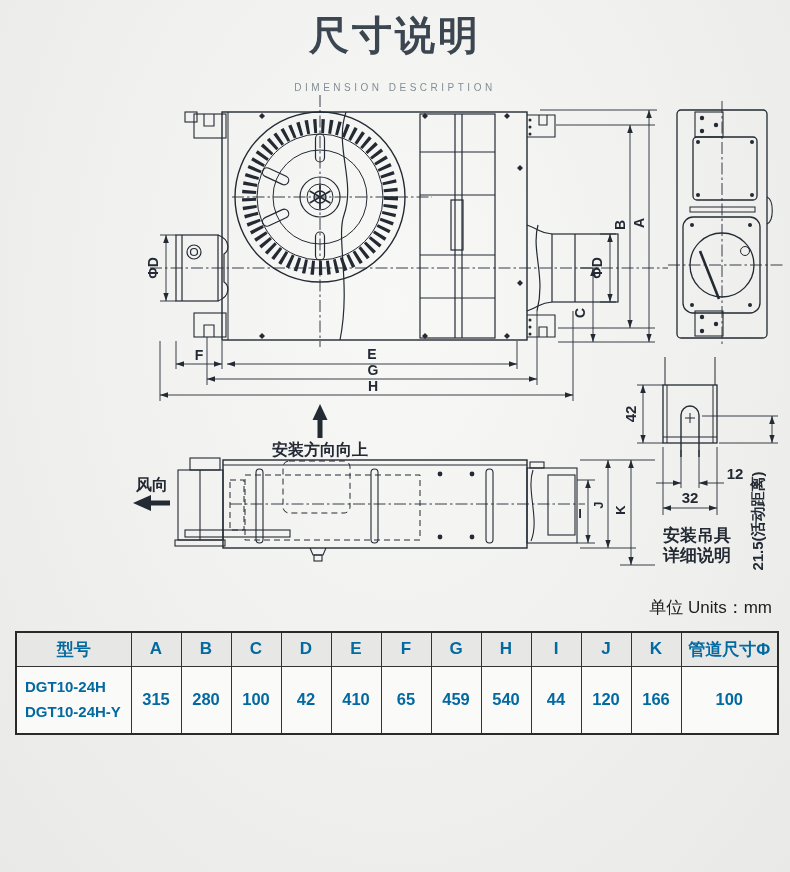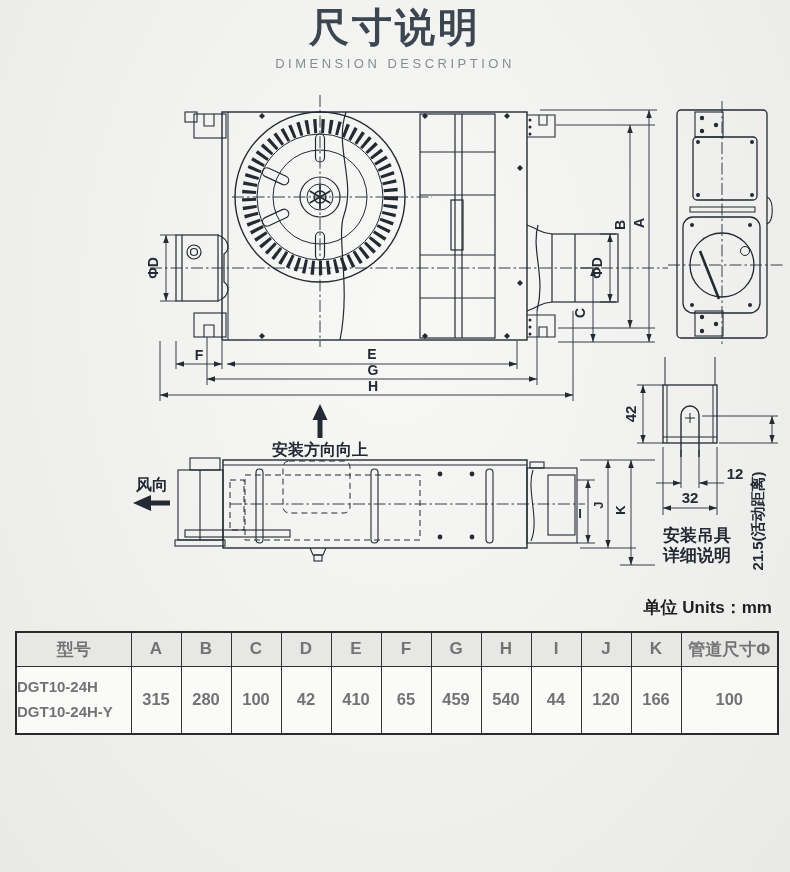--- a/index.html
+++ b/index.html
@@ -1,32 +1,32 @@
 <!DOCTYPE html>
 <html><head>
 <meta charset="utf-8">
 <style>
   * { margin:0; padding:0; box-sizing:border-box; }
   body { font-family:"Liberation Sans",sans-serif; }
   .page{
     position:relative; width:790px; height:872px; overflow:hidden;
     background:radial-gradient(ellipse at 50% 35%, #f8f8f7 0%, #f0f0ef 55%, #e9e9e8 100%);
   }
-  .title-block{ position:absolute; top:0; left:0; width:100%; text-align:center; }
+  .title-block{ position:absolute; top:8px; left:0; width:100%; text-align:center; }
   .main-title{ font-size:40px; font-weight:700; color:#3c4650; letter-spacing:3px; }
-  .sub-title{ margin-top:1px; font-size:13px; font-weight:400; color:#848d94; letter-spacing:3.5px; }
-  .units-label{ position:absolute; top:596px; right:18px; font-size:17px; font-weight:700; color:#1e1e1e; }
+  .sub-title{ margin-top:19px; font-size:10px; font-weight:400; color:#848d94; letter-spacing:3.5px; }
+  .units-label{ position:absolute; top:596px; right:18px; font-size:17px; font-weight:400; color:#1e1e1e; }
   .drawing-wrap{ position:absolute; top:85px; left:0; width:790px; height:530px; }
   svg text{ fill:#232a33; font-family:"Liberation Sans",sans-serif; font-weight:700; }
   .spec-table{ position:absolute; top:631px; left:15px; width:763px; border-collapse:collapse;
     background:#fafaf9; border:2px solid #2a2a2a; table-layout:fixed; }
-  .spec-table th,.spec-table td{ border:1px solid #333; color:#737373; text-align:center; vertical-align:middle; }
+  .spec-table th,.spec-table td{ border:1px solid #333; color:#0369a1; text-align:center; vertical-align:middle; }
   .spec-table thead th{ height:34px; background:#e7e7e5; font-size:17px; font-weight:700; }
   .spec-table tbody td{ height:68px; font-size:16.5px; font-weight:700; }
-  .model-cell{ text-align:left !important; font-size:15px !important; line-height:1.65; }
+  .model-cell{ text-align:left !important; padding-left:8px; font-size:15px !important; line-height:1.65; }
 </style>
 </head>
 <body>
 
 <div class="page">
 
   <div class="title-block">
     <div class="main-title">尺寸说明</div>
     <div class="sub-title">DIMENSION DESCRIPTION</div>
   </div>

